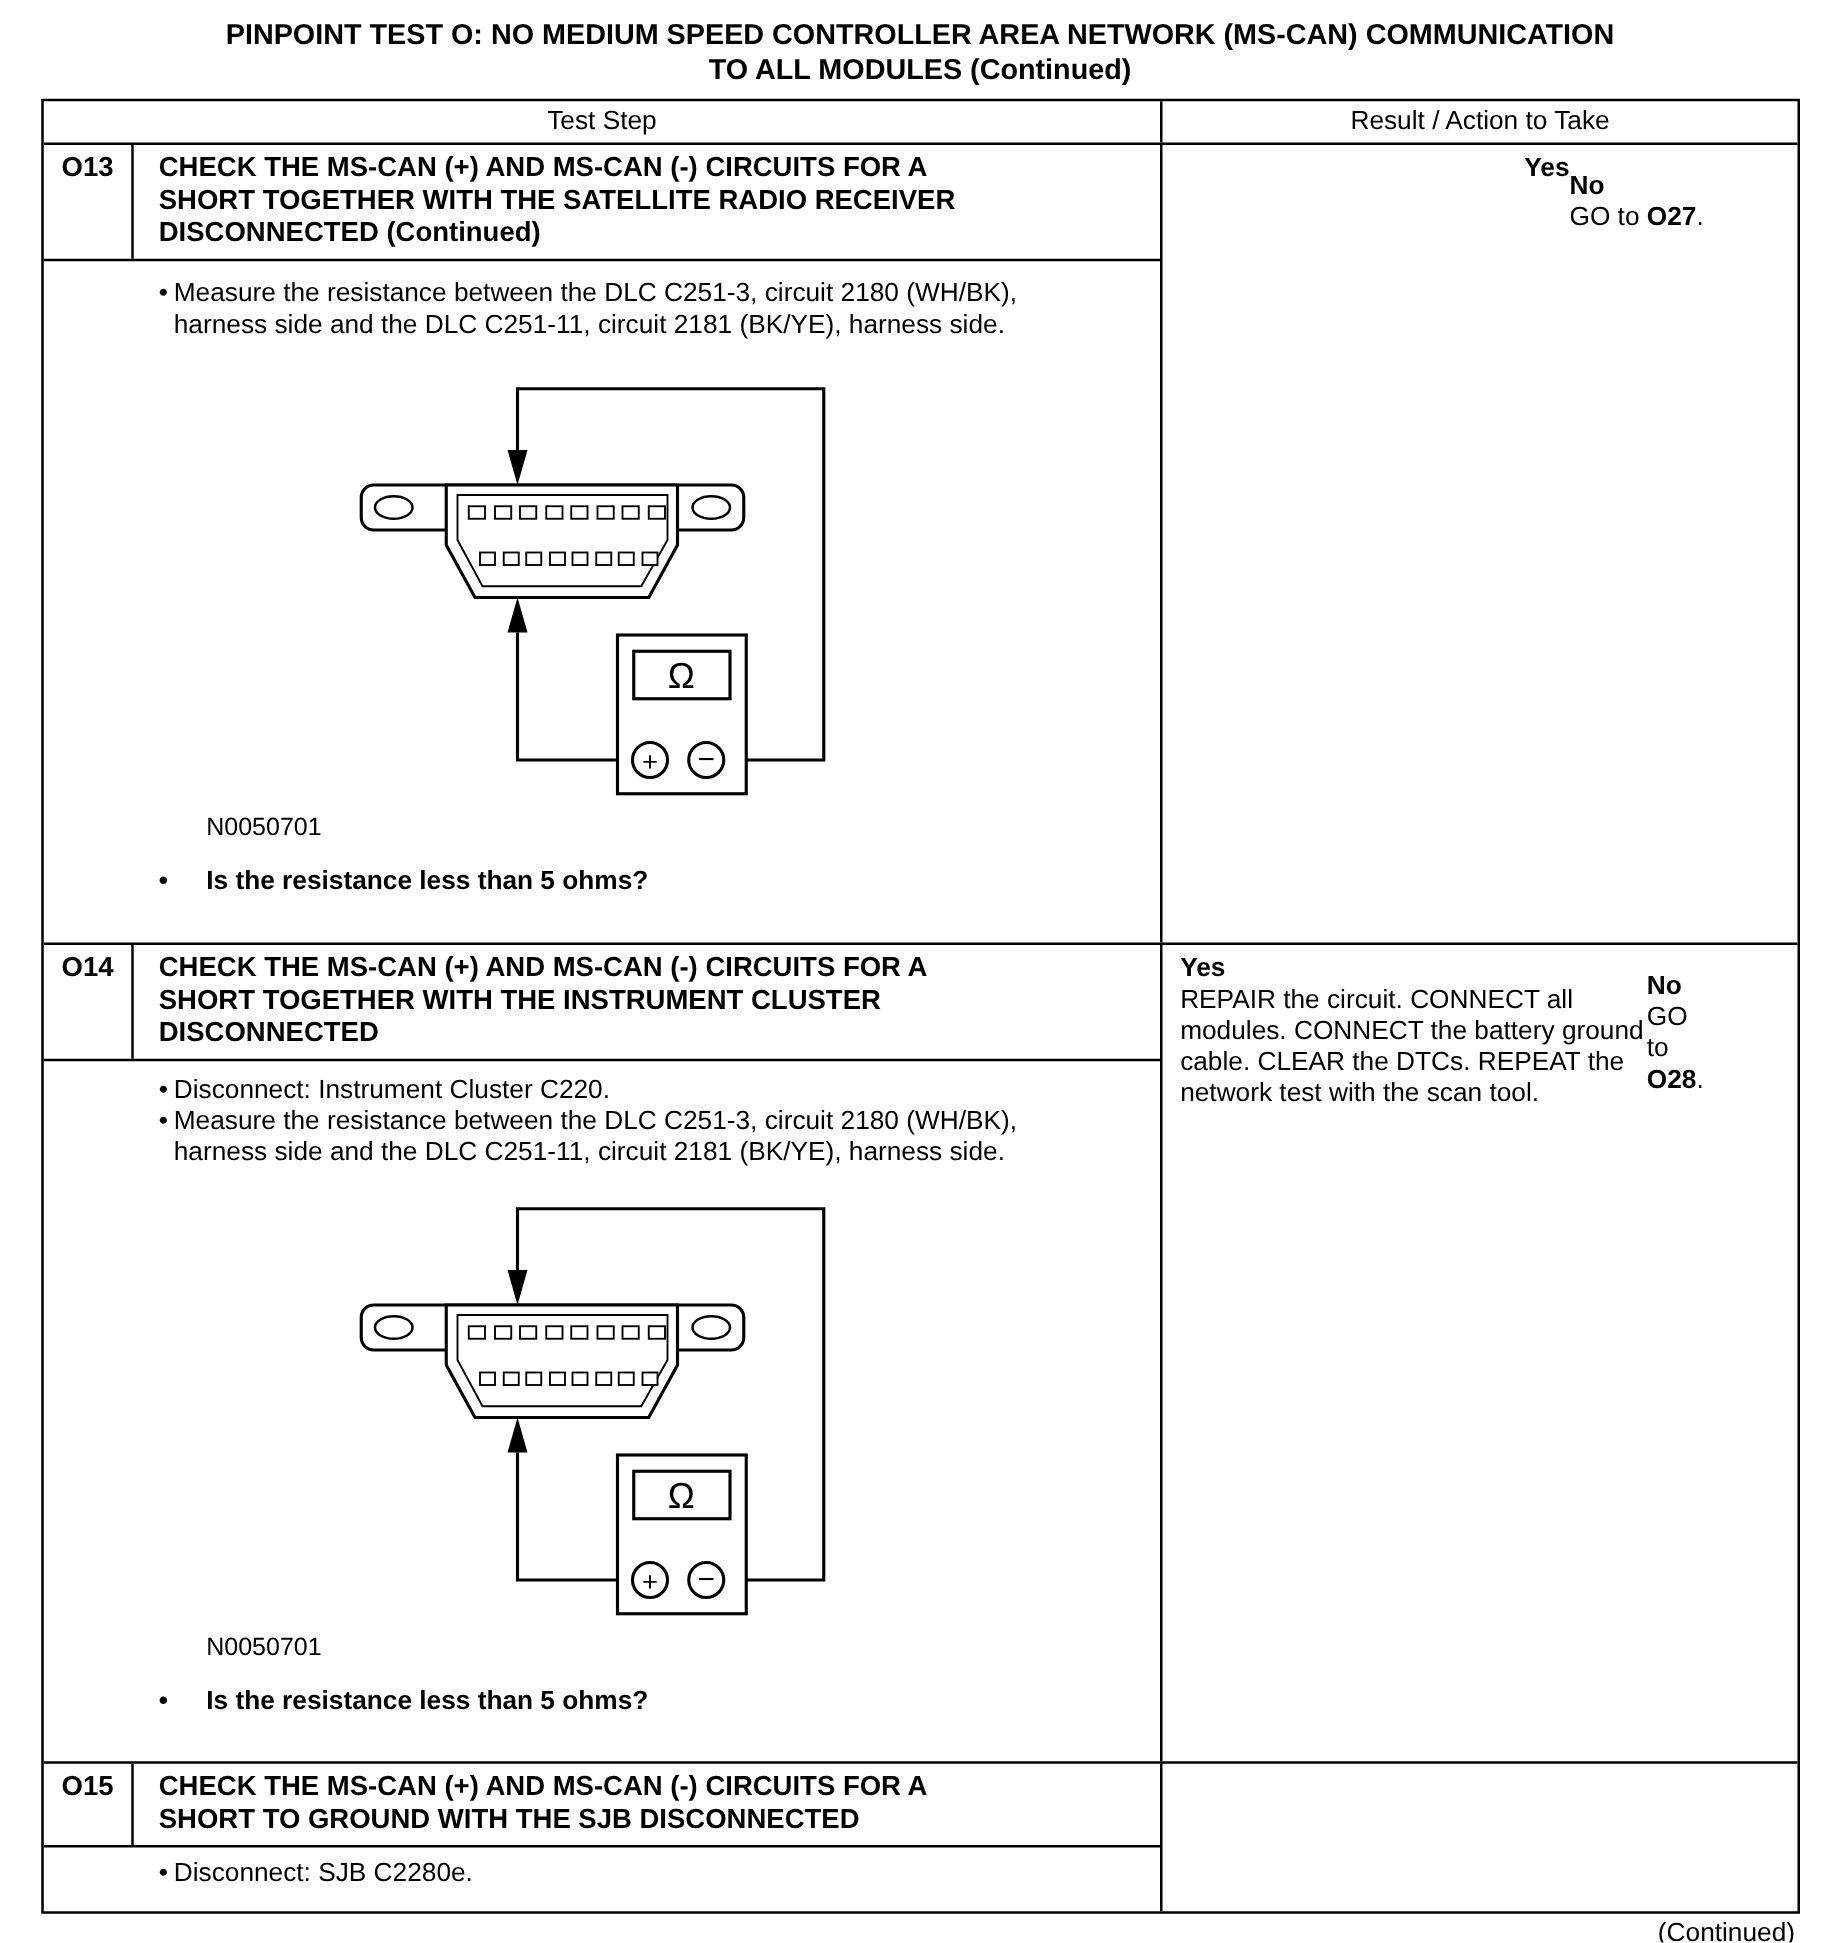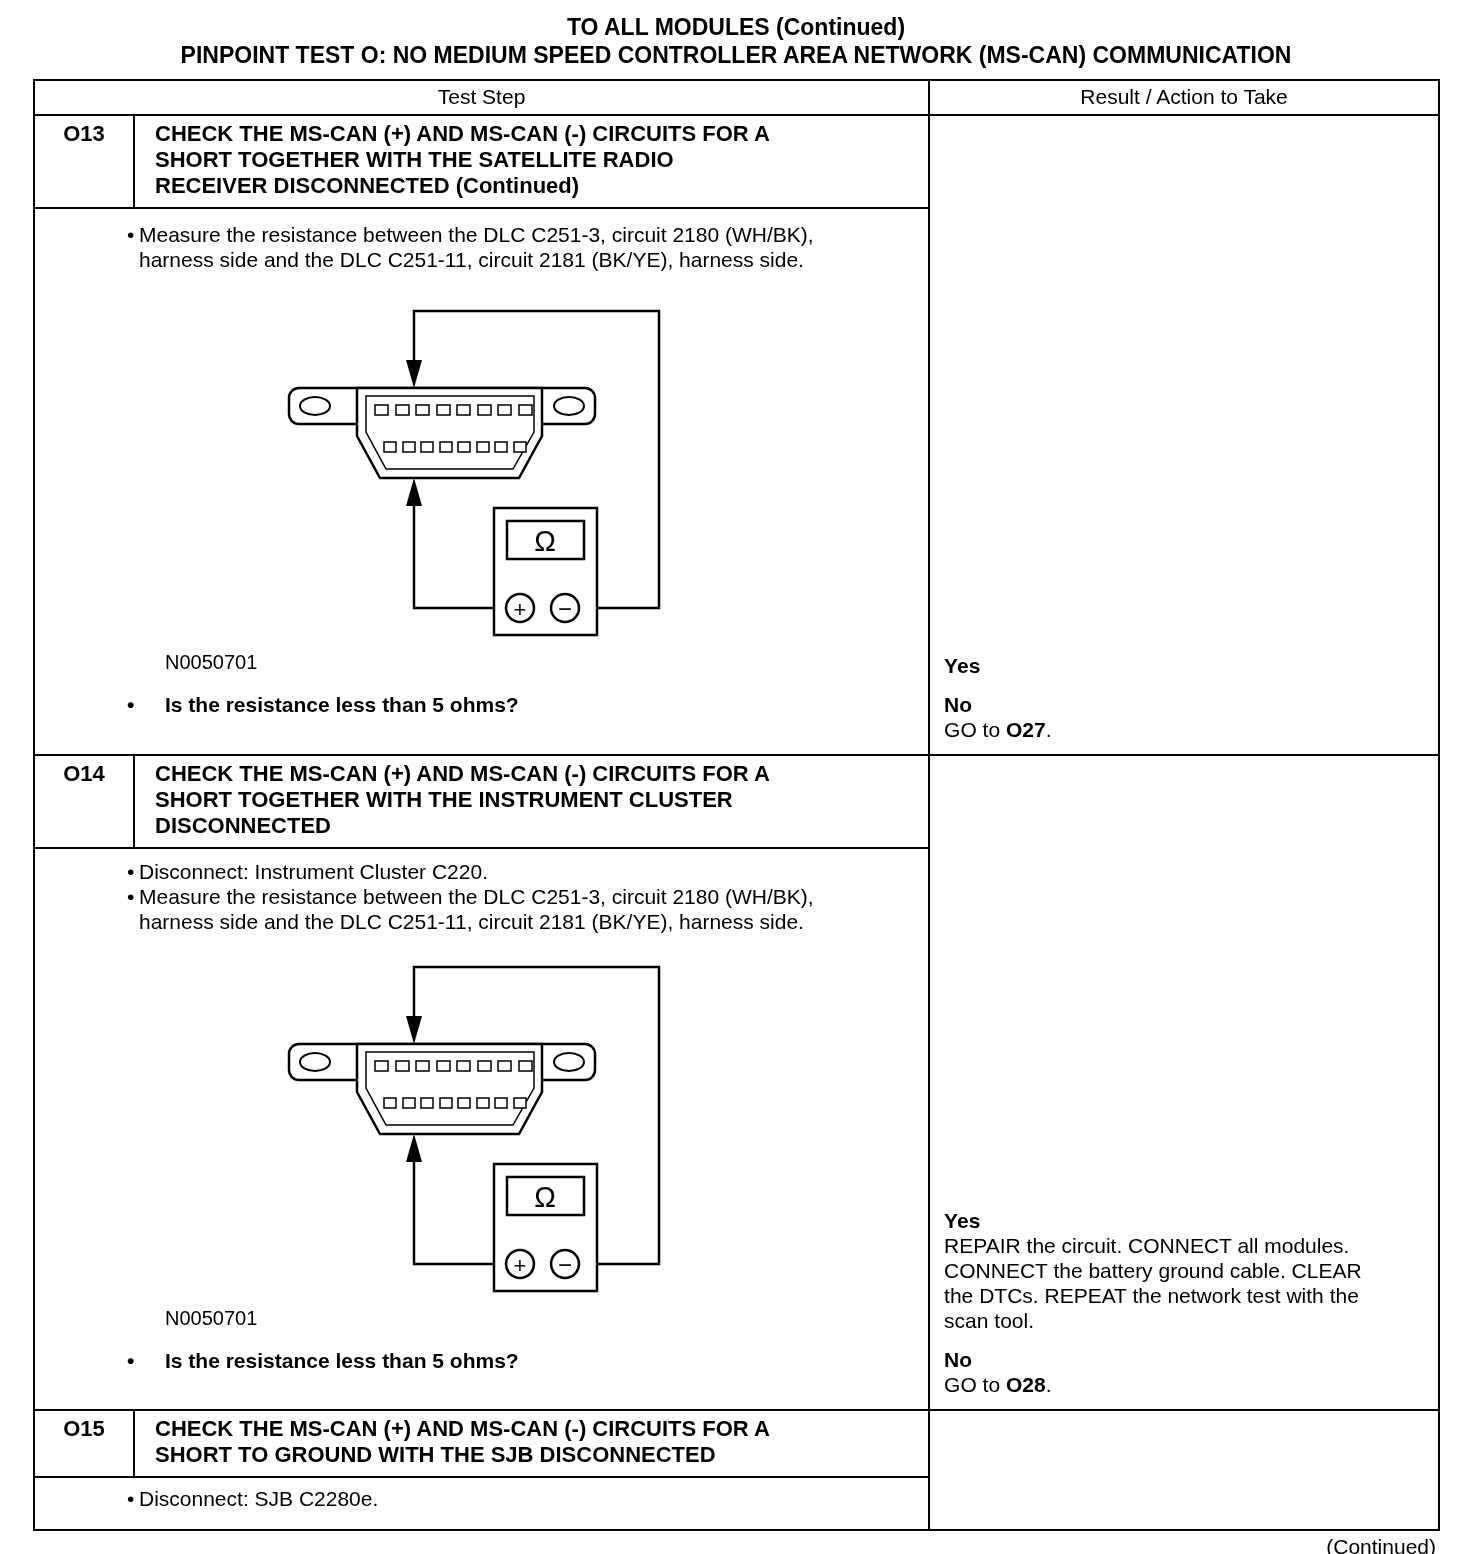--- a/index.html
+++ b/index.html
@@ -30,27 +30,26 @@
   .col-right { flex: 1; }
   .step-row { display: flex; border-bottom: 2px solid #000; }
   .step-row:last-child { border-bottom: none; }
   .row-o13 { height: 640px; }
   .row-o14 { height: 655px; }
   .row-o15 { height: 118px; gap: 20px; }
   .step-left { width: 63.8%; border-right: 2px solid #000; display: flex; flex-direction: column; }
   .step-right {
     flex: 1;
     display: flex;
-    flex-direction: column;
     justify-content: flex-end;
     padding: 6px 75px 12px 14px;
   }
   .step-header { display: flex; border-bottom: 2px solid #000; }
   .step-id {
-    width: 100px;
+    width: 72px;
     border-right: 2px solid #000;
     font-weight: bold;
     font-size: 22px;
     text-align: center;
     padding-top: 5px;
     flex: 0 0 auto;
   }
   .step-title {
     flex: 1;
     font-weight: bold;
@@ -120,22 +119,22 @@
     <rect x="220" y="213" width="77" height="38" fill="#fff" stroke="#000" stroke-width="2.5"></rect>
     <text x="258" y="233" text-anchor="middle" dominant-baseline="central" font-size="29" font-family="Liberation Sans, sans-serif">Ω</text>
     <circle cx="233" cy="300" r="14" fill="#fff" stroke="#000" stroke-width="2.5"></circle>
     <text x="233" y="301" text-anchor="middle" dominant-baseline="central" font-size="22" font-family="Liberation Sans, sans-serif">+</text>
     <circle cx="278" cy="300" r="14" fill="#fff" stroke="#000" stroke-width="2.5"></circle>
     <text x="278" y="300" text-anchor="middle" dominant-baseline="central" font-size="24" font-family="Liberation Sans, sans-serif">−</text>
   </symbol>
 </svg>
 
 <div class="title">
+  <div>PINPOINT TEST  O: NO MEDIUM SPEED CONTROLLER AREA NETWORK (MS-CAN) COMMUNICATION</div>
   <div>TO ALL MODULES (Continued)</div>
-  <div>PINPOINT TEST  O: NO MEDIUM SPEED CONTROLLER AREA NETWORK (MS-CAN) COMMUNICATION</div>
 </div>
 
 <div class="doc-table">
 
   <div class="thead">
     <div class="hcell col-left">Test Step</div>
     <div class="hcell col-right">Result / Action to Take</div>
   </div>
 
   <div class="step-row row-o13">

